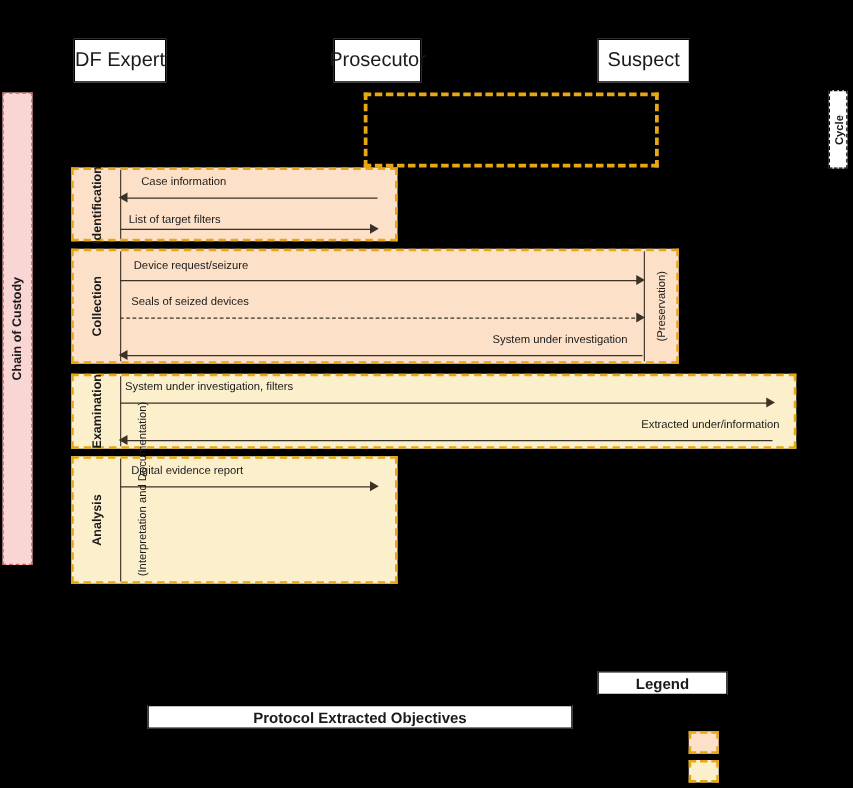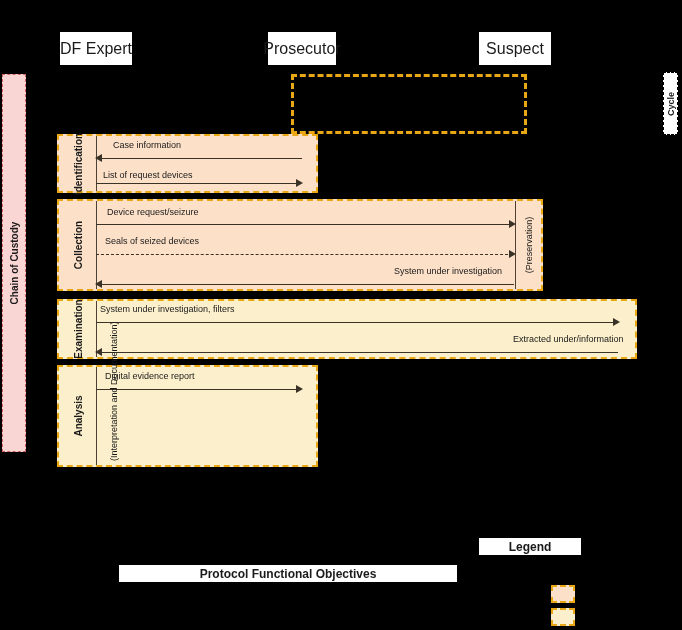--- a/index.html
+++ b/index.html
@@ -236,21 +236,21 @@
   <div class="phase peach" style="left:57px; top:134px; width:261px; height:59px;">
     <div class="phase-label">
       <span class="vtext">Identification</span>
     </div>
   </div>
 
   <span class="msg-label" style="left:113px; top:140px;">Case information</span>
   <div class="msg-line" style="left:97px; top:158px; width:205px;"></div>
   <div class="arrow-head left" style="left:95px; top:154px;"></div>
 
-  <span class="msg-label" style="left:103px; top:170px;">List of request devices</span>
+  <span class="msg-label" style="left:103px; top:170px;">List of target filters</span>
   <div class="msg-line" style="left:96px; top:183px; width:204px;"></div>
   <div class="arrow-head right" style="left:296px; top:179px;"></div>
 
   <div class="phase peach" style="left:57px; top:199px; width:486px; height:92px;">
     <div class="phase-label">
       <span class="vtext">Collection</span>
     </div>
     <div class="sub-col" style="left:456px; right:0;">
       <span class="vtext">(Preservation)</span>
     </div>
@@ -294,16 +294,16 @@
 
   <span class="inner-note" style="left:109px; top:461px;">(Interpretation and Documentation)</span>
 
   <div class="bar-box" style="left:478px; top:537px; width:104px; height:19px;">
     <span>Legend</span>
   </div>
   <div class="legend-swatch peach" style="left:551px; top:585px; width:24px; height:18px;"></div>
   <div class="legend-swatch cream" style="left:551px; top:608px; width:24px; height:18px;"></div>
 
   <div class="bar-box" style="left:118px; top:564px; width:340px; height:19px;">
-    <span>Protocol Functional Objectives</span>
+    <span>Protocol Extracted Objectives</span>
   </div>
 
 </div>
 
 </body></html>

